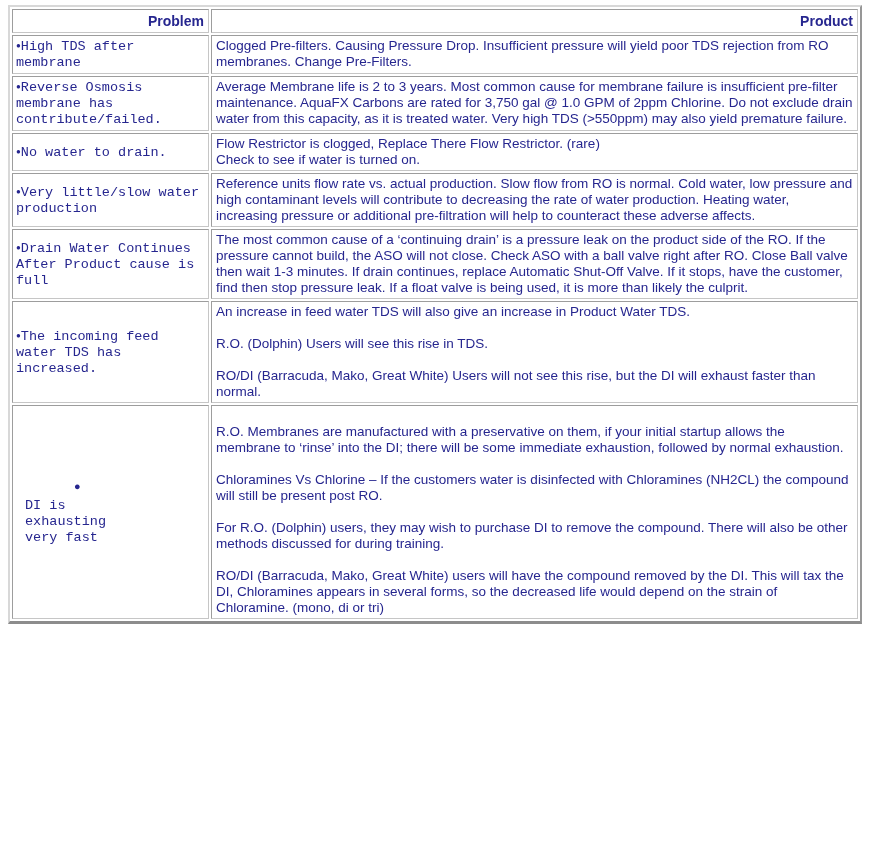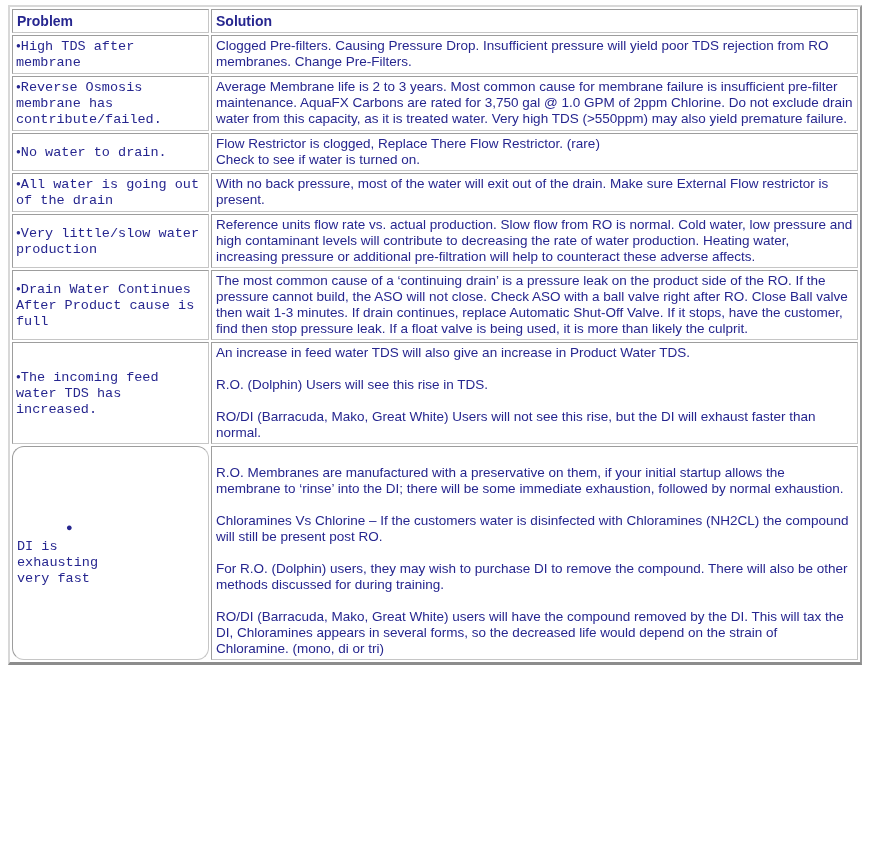--- a/index.html
+++ b/index.html
@@ -29,42 +29,41 @@
     color: #26268f;
     font-size: 13.5px;
     line-height: 16px;
     padding: 2px 4px;
     background: #ffffff;
     overflow: hidden;
   }
   th {
     font-size: 14px;
     font-weight: bold;
-    text-align: left;
+    text-align: right;
     padding: 3px 4px;
   }
   td.problem-cell {
     vertical-align: middle;
     padding-left: 3px;
     font-family: Liberation Mono, monospace;
   }
   td.solution-cell {
     vertical-align: top;
     white-space: pre-line;
   }
   .bullet {
     font-size: 8px;
     vertical-align: 2px;
     letter-spacing: 0;
   }
   .problem-text { }
   
   td.problem-cell.spaced {
-    padding-left: 4px;
-    border-radius: 12px;
+    padding-left: 12px;
   }
   .spaced .bullet {
     display: inline-block;
     margin-left: 49px;
     margin-right: 17px;
     font-size: 11px;
     vertical-align: 3px;
   }
   .spaced .problem-text {
     display: inline-block;
@@ -76,40 +75,36 @@
 <body>
 
 <table class="doc-table">
   <colgroup>
     <col class="col-problem">
     <col class="col-solution">
   </colgroup>
   <thead>
     <tr>
       <th>Problem</th>
-      <th>Solution</th>
+      <th>Product</th>
     </tr>
   </thead>
   <tbody id="rows">
       <tr>
         <td class="problem-cell"><span class="bullet">●</span><span class="problem-text">High TDS after membrane</span></td>
         <td class="solution-cell">Clogged Pre-filters. Causing Pressure Drop. Insufficient pressure will yield poor TDS rejection from RO membranes. Change Pre-Filters.</td>
       </tr>
       <tr>
         <td class="problem-cell"><span class="bullet">●</span><span class="problem-text">Reverse Osmosis membrane has contribute/failed.</span></td>
         <td class="solution-cell">Average Membrane life is 2 to 3 years. Most common cause for membrane failure is insufficient pre-filter maintenance. AquaFX Carbons are rated for 3,750 gal @ 1.0 GPM of 2ppm Chlorine. Do not exclude drain water from this capacity, as it is treated water. Very high TDS (&gt;550ppm) may also yield premature failure.</td>
       </tr>
       <tr>
         <td class="problem-cell"><span class="bullet">●</span><span class="problem-text">No water to drain.</span></td>
         <td class="solution-cell">Flow Restrictor is clogged, Replace There Flow Restrictor. (rare)
 Check to see if water is turned on.</td>
-      </tr>
-      <tr>
-        <td class="problem-cell"><span class="bullet">●</span><span class="problem-text">All water is going out of the drain</span></td>
-        <td class="solution-cell">With no back pressure, most of the water will exit out of the drain. Make sure External Flow restrictor is present.</td>
       </tr>
       <tr>
         <td class="problem-cell"><span class="bullet">●</span><span class="problem-text">Very little/slow water production</span></td>
         <td class="solution-cell">Reference units flow rate vs. actual production. Slow flow from RO is normal. Cold water, low pressure and high contaminant levels will contribute to decreasing the rate of water production. Heating water, increasing pressure or additional pre-filtration will help to counteract these adverse affects.</td>
       </tr>
       <tr>
         <td class="problem-cell"><span class="bullet">●</span><span class="problem-text">Drain Water Continues After Product cause is full</span></td>
         <td class="solution-cell">The most common cause of a ‘continuing drain’ is a pressure leak on the product side of the RO. If the pressure cannot build, the ASO will not close. Check ASO with a ball valve right after RO. Close Ball valve then wait 1-3 minutes. If drain continues, replace Automatic Shut-Off Valve. If it stops, have the customer, find then stop pressure leak. If a float valve is being used, it is more than likely the culprit.</td>
       </tr>
       <tr>

